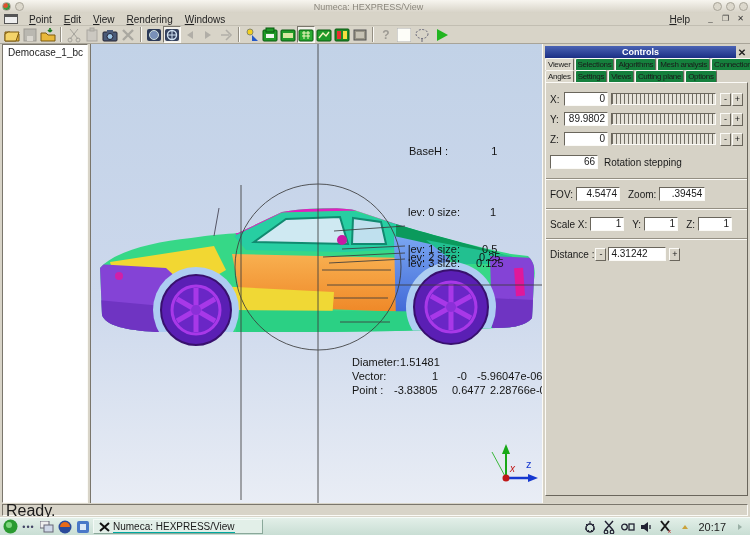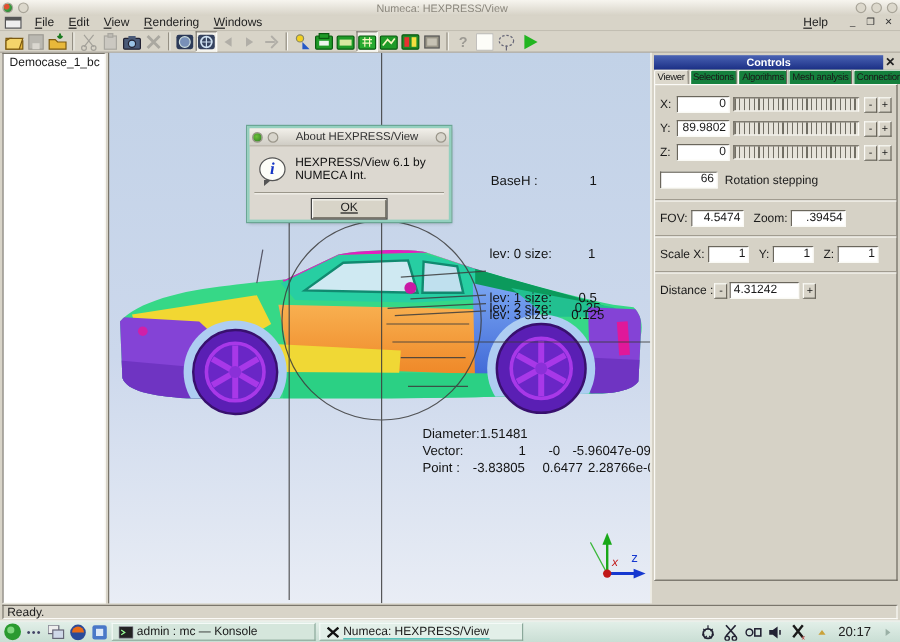--- a/index.html
+++ b/index.html
@@ -55,21 +55,21 @@
   }
   #controls {
     position:absolute; left:542px; top:44px; width:208px; height:459px;
     background:#d6d2c6; border-left:1px solid #fbfaf6; font-size:10px;
   }
   #statusbar {
     position:absolute; left:0; top:503px; width:750px; height:14px;
     background:#d8d4c8; display:flex; align-items:center; padding:0 2px;
   }
   #statusbar .status-field {
-    flex:1; height:12px; font-size:10px; padding:0 3px; line-height:11px;
+    flex:1; height:12px; font-size:16px; padding:0 3px; line-height:11px;
     border:1px solid; border-color:#7a766c #fbfaf6 #fbfaf6 #7a766c;
   }
   
   .vp-label { position:absolute; font-size:11px; color:#141414; white-space:nowrap; }
   .lev-row { position:absolute; left:317px; font-size:11px; color:#141414; white-space:nowrap; }
   .lev-val { position:absolute; top:0; }
   #measure-block { position:absolute; left:261px; top:312px; font-size:11px; color:#141414; }
   #measure-block .mrow { position:relative; height:14px; width:200px; }
   #measure-block .mv { position:absolute; top:0; white-space:nowrap; }
   
@@ -165,21 +165,21 @@
   <span class="circ app"></span>
   <span class="circ"></span>
   <span class="tb-title">Numeca: HEXPRESS/View</span>
   <span class="circ"></span>
   <span class="circ"></span>
   <span class="circ"></span>
 </div>
 
 <div id="menubar">
   <span class="win-glyph"></span>
-  <span class="menu-item">File</span>
+  <span class="menu-item">Point</span>
   <span class="menu-item">Edit</span>
   <span class="menu-item">View</span>
   <span class="menu-item">Rendering</span>
   <span class="menu-item">Windows</span>
   <span style="flex:1"></span>
   <span class="menu-item">Help</span>
   <span class="mdi">
     <span class="mdi-btn">_</span>
     <span class="mdi-btn">❐</span>
     <span class="mdi-btn">✕</span>
@@ -447,68 +447,61 @@
 
   <div id="measure-block">
     <div class="mrow">
       <span>Diameter:</span>
       <span class="mv" style="left:48px">1.51481</span>
     </div>
     <div class="mrow">
       <span>Vector:</span>
       <span class="mv" style="left:80px">1</span>
       <span class="mv" style="left:105px">-0</span>
-      <span class="mv" style="left:125px">-5.96047e-09</span>
+      <span class="mv" style="left:125px">-5.96047e-06</span>
     </div>
     <div class="mrow">
       <span>Point :</span>
       <span class="mv" style="left:42px">-3.83805</span>
       <span class="mv" style="left:100px">0.6477</span>
       <span class="mv" style="left:138px">2.28766e-07</span>
     </div>
   </div>
 
   <svg width="60" height="60" viewBox="0 0 60 60" style="position:absolute;left:395px;top:392px">
     <line x1="20" y1="42" x2="6" y2="16" stroke="#3ab83a" stroke-width="1"></line>
     <line x1="20" y1="42" x2="20" y2="14" stroke="#18a818" stroke-width="2"></line>
     <path d="M20 8 L16 18 L24 18 Z" fill="#18a818"></path>
     <line x1="20" y1="42" x2="46" y2="42" stroke="#1538d0" stroke-width="2.5"></line>
     <path d="M52 42 L42 38 L42 46 Z" fill="#1538d0"></path>
     <circle cx="20" cy="42" r="3.5" fill="#c01818"></circle>
     <text x="24" y="36" font-size="10" fill="#c01818" font-style="italic">x</text>
     <text x="40" y="32" font-size="11" fill="#1538d0">z</text>
   </svg>
 
-  <div id="about-dialog">
-    <div class="dlg-title">
-      <span class="dot9 leaf"></span>
-      <span class="dot9"></span>
-      <span class="t">About HEXPRESS/View</span>
-      <span class="dot9"></span>
-    </div>
-    <div class="dlg-body">
-      <span class="info-icon">i</span>
-      <span class="msg">HEXPRESS/View 6.1 by NUMECA Int.</span>
-    </div>
-    <div class="dlg-sep"></div>
-    <div class="ok-btn">OK</div>
-  </div>
 </div>
 
 <div id="controls">
   <div class="panel-title">
     <span class="title-bar">Controls</span>
     <span class="close-x">✕</span>
   </div>
   <div class="tabrow">
     <span class="tab active">Viewer</span>
     <span class="tab">Selections</span>
     <span class="tab">Algorithms</span>
     <span class="tab">Mesh analysis</span>
     <span class="tab">Connections</span>
+  </div>
+  <div class="tabrow">
+    <span class="tab active">Angles</span>
+    <span class="tab">Settings</span>
+    <span class="tab">Views</span>
+    <span class="tab">Cutting plane</span>
+    <span class="tab">Options</span>
   </div>
   <div id="tab-content">
     <div class="angle-row">
       <span class="lbl">X:</span>
       <span class="field">0</span>
       <span class="ribbed"></span>
       <span class="spin">-</span>
       <span class="spin">+</span>
     </div>
     <div class="angle-row">
@@ -578,27 +571,20 @@
         <circle cx="7" cy="7" r="6.5" fill="#2a4a9a"></circle>
         <path d="M2 7a5 5 0 0 1 10 0" fill="#e86a18"></path>
       </svg>
     </span>
   <span class="tk-icon">
       <svg width="14" height="14">
         <rect x="1" y="1" width="12" height="12" rx="2" fill="#4a78c8"></rect>
         <rect x="4" y="4" width="6" height="6" fill="#dce8f8"></rect>
       </svg>
     </span>
-  <span class="task-btn">
-    <svg width="12" height="10">
-        <rect x="0" y="0" width="12" height="10" fill="#222" stroke="#889"></rect>
-        <path d="M2 3l3 2-3 2" stroke="#9f9" fill="none"></path>
-      </svg>
-    <span class="tlabel">admin : mc — Konsole</span>
-  </span>
   <span class="task-btn active">
     <svg width="11" height="10">
         <path d="M1 1l9 8M10 1L1 9" stroke="#111" stroke-width="2"></path>
       </svg>
     <span class="tlabel">Numeca: HEXPRESS/View</span>
   </span>
   <span id="tray">
     <span class="tk-icon">
         <svg width="14" height="14">
           <circle cx="7" cy="8" r="4" fill="none" stroke="#223" stroke-width="1.5"></circle>

